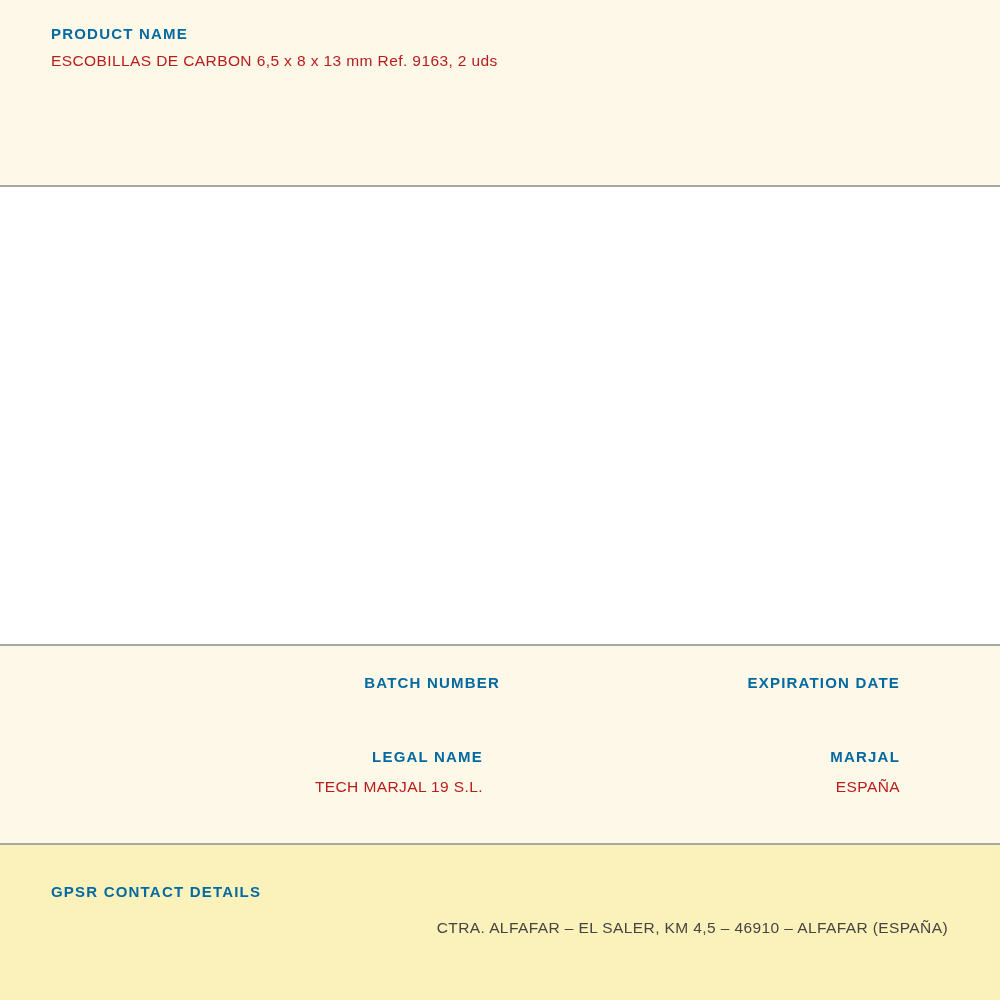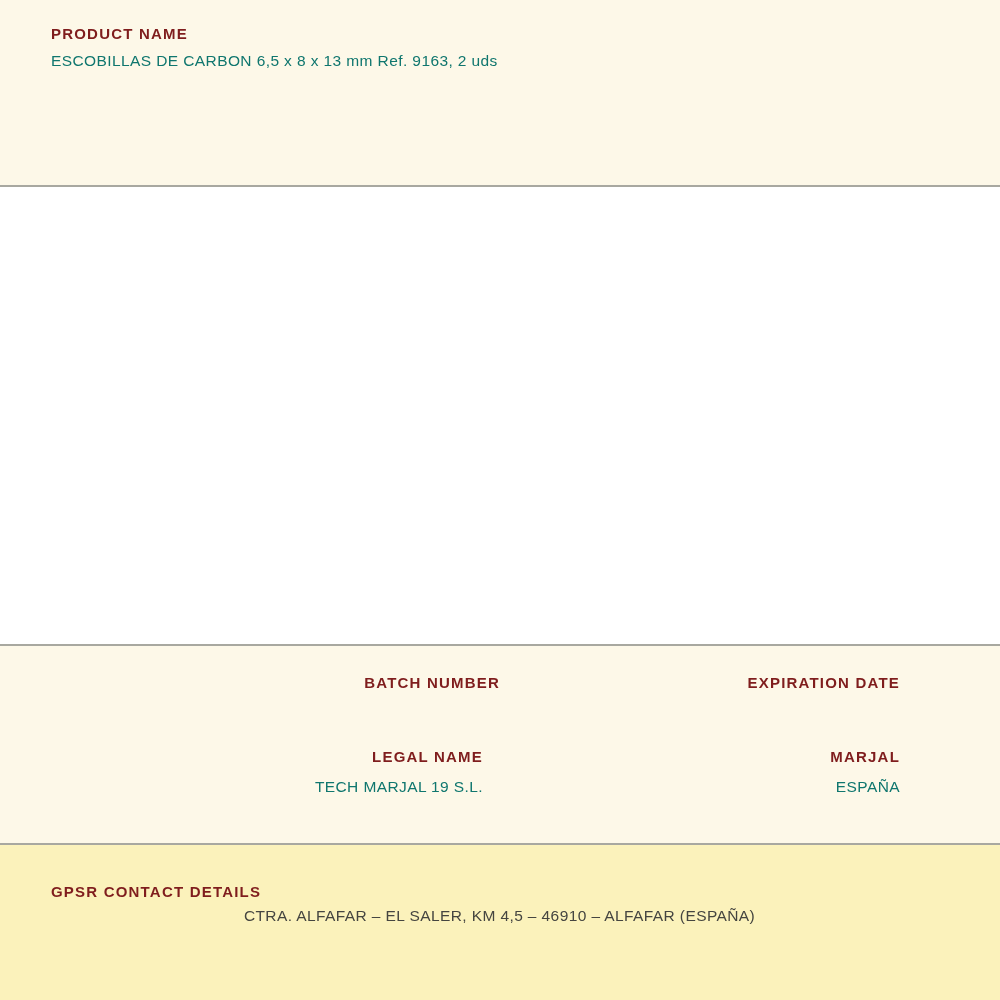--- a/index.html
+++ b/index.html
@@ -25,27 +25,27 @@
   
   .section-top {
     flex: 0 0 185px;
     background: #fdf8e8;
     padding: 25px 51px 0 51px;
   }
   .field-label {
     font-size: 15px;
     font-weight: bold;
     letter-spacing: 1.2px;
-    color: #7f1d1d;
+    color: #0369a1;
   }
   .field-value {
     font-size: 15.5px;
     letter-spacing: 0.4px;
     margin-top: 10px;
-    color: #0f766e;
+    color: #b91c1c;
   }
   .field + .field { margin-top: 37px; }
 
   
   .section-image {
     flex: 0 0 457px;
     background: #ffffff;
   }
 
   
@@ -66,22 +66,22 @@
 
   
   .section-gpsr {
     flex: 1 1 auto;
     background: #fbf2bb;
     padding: 38px 52px 18px 51px;
   }
   .gpsr-address {
     font-size: 15.5px;
     letter-spacing: 0.4px;
-    text-align: center;
-    margin-top: 7px;
+    text-align: right;
+    margin-top: 19px;
     color: #454540;
   }
 </style>
 </head>
 <body>
 
 <div class="page">
 
   <div class="section-top">
     <div class="field">

